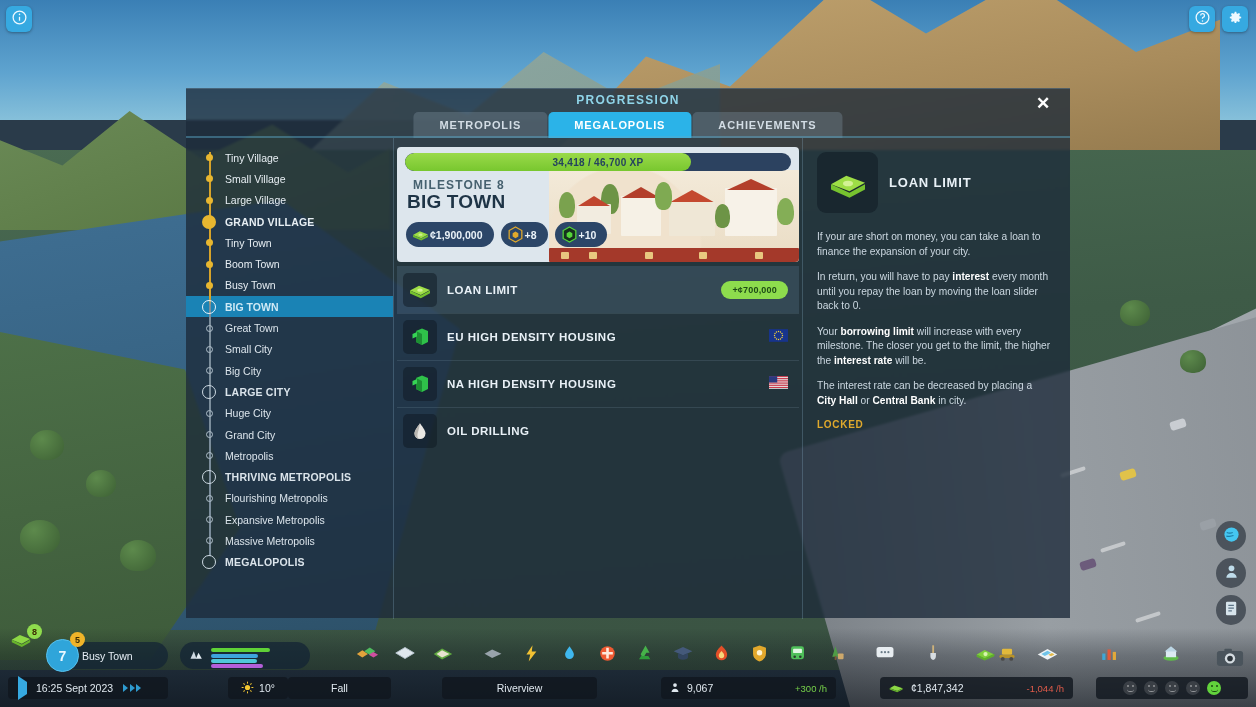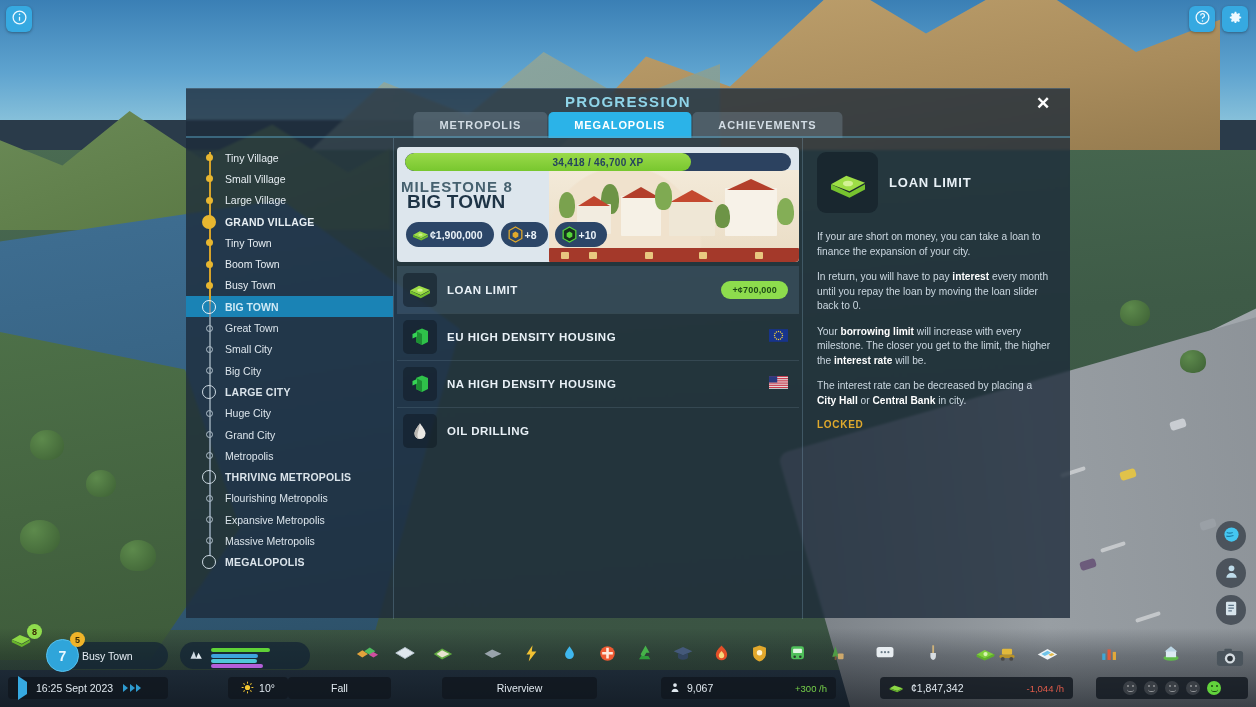--- a/index.html
+++ b/index.html
@@ -87,21 +87,21 @@
 
   
   .dialog {
     position: absolute; left: 186px; top: 88px; width: 884px; height: 530px;
     background: rgba(28,42,58,.78);
     border-top: 1px solid rgba(150,190,215,.25);
     backdrop-filter: blur(1px);
   }
   .dialog-title {
     position: absolute; top: 95px; left: 0; width: 884px; text-align: center;
-    font-size: 15px; letter-spacing: 1.3px; color: #8fd4e8; font-weight: bold;
+    font-size: 12px; letter-spacing: 1.3px; color: #8fd4e8; font-weight: bold;
   }
   .dlg-head { position: relative; height: 48px; }
   .tabs {
     position: absolute; top: 23px; left: 50%; transform: translateX(-50%);
     display: flex; gap: 1px; align-items: flex-end;
   }
   .tab {
     padding: 7px 26px 7px; font-size: 11px; letter-spacing: .9px; font-weight: bold;
     color: #d3dde5; background: rgba(120,140,155,.38);
     border-radius: 5px 5px 0 0; cursor: pointer; white-space: nowrap;
@@ -170,21 +170,21 @@
   .hero-art {
     position: absolute; right: 0; bottom: 0; width: 250px; height: 92px;
     background:
       radial-gradient(circle at 30% 80%, #f0e2cd 0 40%, transparent 41%),
       linear-gradient(180deg, #f3ead9 0%, #eadcc4 100%);
   }
   .hb { position: absolute; border-radius: 1px; }
   .roof { position: absolute; }
   .tree { position: absolute; border-radius: 50% 50% 40% 40%; background: #7aa24e; }
   .milestone-num {
-    position: absolute; left: 4px; top: 31px; font-size: 15px; letter-spacing: 1.1px;
+    position: absolute; left: 16px; top: 31px; font-size: 12px; letter-spacing: 1.1px;
     color: #46616f; font-weight: bold;
   }
   .milestone-name {
     position: absolute; left: 10px; top: 44px; font-size: 19px; font-weight: bold;
     color: #1e3446; letter-spacing: .2px;
   }
   .chips { position: absolute; left: 9px; top: 75px; display: flex; gap: 7px; }
   .chip {
     height: 25px; border-radius: 13px; background: #2c4668;
     display: flex; align-items: center; padding: 0 11px 0 5px; 

